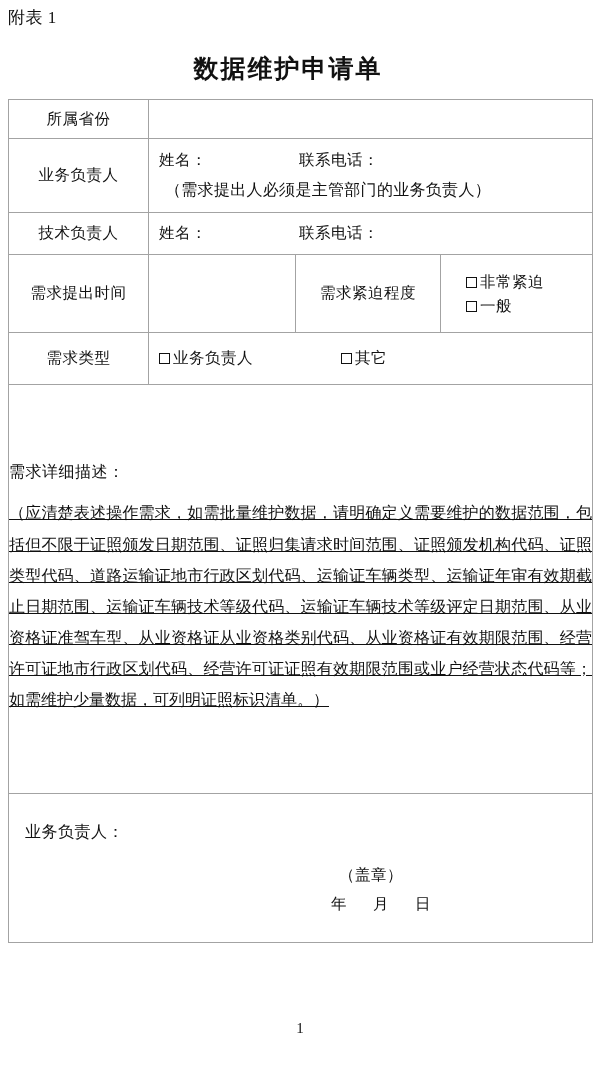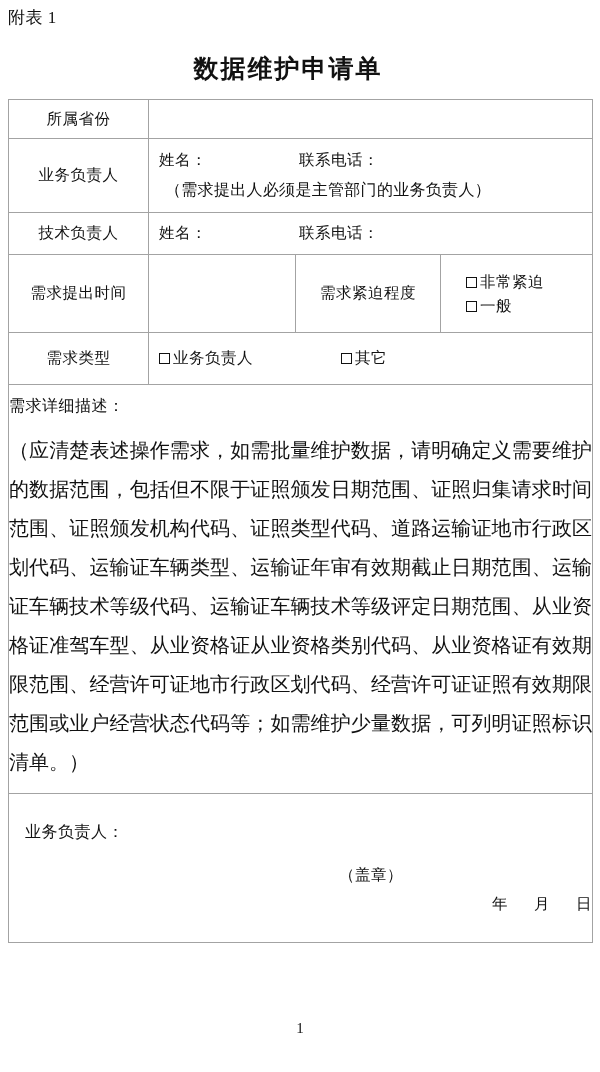--- a/index.html
+++ b/index.html
@@ -129,25 +129,26 @@
   .desc-cell {
     padding: 22px 18px 12px 16px;
     vertical-align: top;
   }
   .desc-title {
     font-size: 16px;
     letter-spacing: 0.5px;
     margin-bottom: 14px;
   }
   .desc-body {
-    font-size: 20px;
+    font-size: 16px;
     line-height: 1.95;
     text-align: justify;
     text-justify: inter-ideograph;
     letter-spacing: 0px;
+    text-decoration: underline;
   }
 
   
   .op-cell {
     padding: 30px 0 0 0;
     vertical-align: top;
     height: 148px;
   }
   .op-title {
     font-size: 16px;
@@ -158,21 +159,20 @@
     font-size: 15.5px;
     letter-spacing: 0.5px;
     padding-left: 330px;
     margin-top: 22px;
   }
   .op-date {
     font-size: 15.5px;
     padding-left: 322px;
     margin-top: 8px;
     letter-spacing: 0.5px;
-    text-align: right;
   }
   .op-date .d-gap { display: inline-block; width: 26px; }
 
   
   .page-number {
     position: absolute;
     left: 0;
     top: 1020px;
     width: 600px;
     text-align: center;

